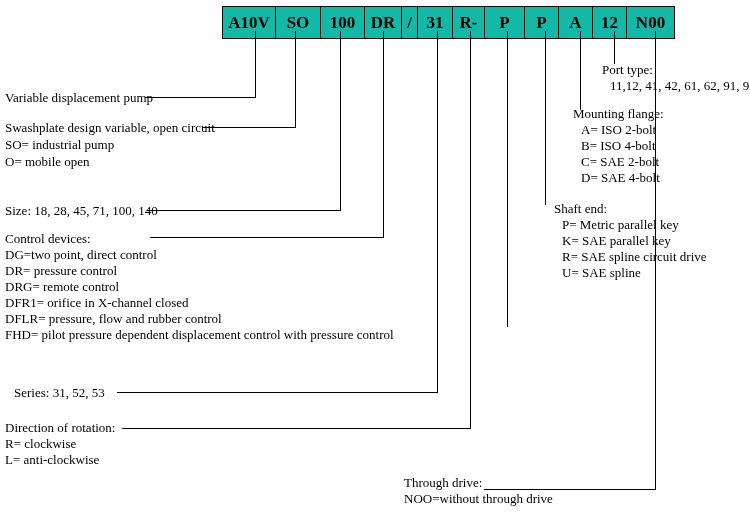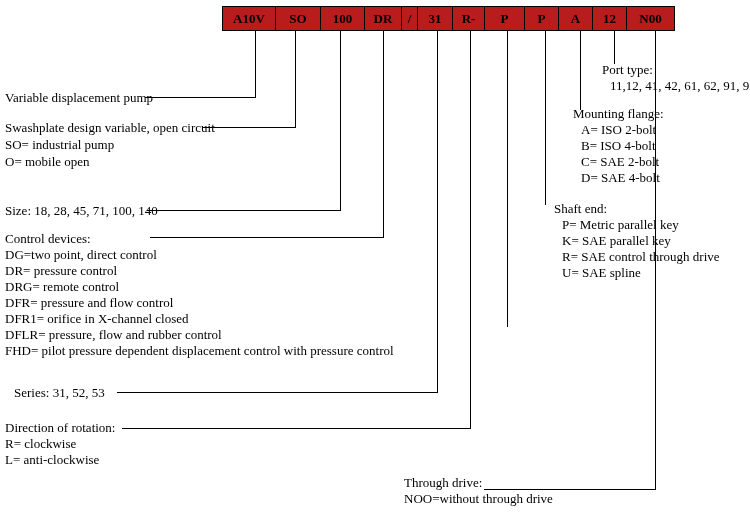--- a/index.html
+++ b/index.html
@@ -13,28 +13,28 @@
     overflow: hidden;
   }
   .code-row {
     position: absolute;
     left: 222px;
     top: 6px;
     display: flex;
   }
   .code-box {
     border: 1px solid #000;
-    height: 25px;
+    height: 33px;
     display: flex;
     align-items: center;
     justify-content: center;
     font-weight: bold;
-    font-size: 13px;
+    font-size: 17px;
     margin-left: -1px;
-    background: #b91c1c;
+    background: #14b8a6;
   }
   .code-box.first { margin-left: 0; }
   .hline { position: absolute; height: 1px; background: #000; }
   .vline { position: absolute; width: 1px; background: #000; }
   .label { position: absolute; font-size: 13px; line-height: 16px; white-space: nowrap; }
   .label .row { height: 16px; }
   .label.tall .row { height: 17px; }
   .indent { padding-left: 8px; }
 </style>
 </head>
@@ -89,21 +89,20 @@
 
   <div class="label" style="left:5px; top:203px">
     <div class="row">Size: 18, 28, 45, 71, 100, 140</div>
   </div>
 
   <div class="label" style="left:5px; top:231px">
     <div class="row">Control devices:</div>
     <div class="row">DG=two point, direct control</div>
     <div class="row">DR= pressure control</div>
     <div class="row">DRG= remote control</div>
-    <div class="row">DFR= pressure and flow control</div>
     <div class="row">DFR1= orifice in X-channel closed</div>
     <div class="row">DFLR= pressure, flow and rubber control</div>
     <div class="row">FHD= pilot pressure dependent displacement control with pressure control</div>
   </div>
 
   <div class="label" style="left:14px; top:385px">
     <div class="row">Series: 31, 52, 53</div>
   </div>
 
   <div class="label" style="left:5px; top:420px">
@@ -122,21 +121,21 @@
     <div class="row indent">A= ISO 2-bolt</div>
     <div class="row indent">B= ISO 4-bolt</div>
     <div class="row indent">C= SAE 2-bolt</div>
     <div class="row indent">D= SAE 4-bolt</div>
   </div>
 
   <div class="label" style="left:554px; top:201px">
     <div class="row">Shaft end:</div>
     <div class="row indent">P= Metric parallel key</div>
     <div class="row indent">K= SAE parallel key</div>
-    <div class="row indent">R= SAE control through drive</div>
+    <div class="row indent">R= SAE spline circuit drive</div>
     <div class="row indent">U= SAE spline</div>
   </div>
 
 
   <div class="label" style="left:404px; top:475px">
     <div class="row">Through drive:</div>
     <div class="row">NOO=without through drive</div>
   </div>
 
 </div>

